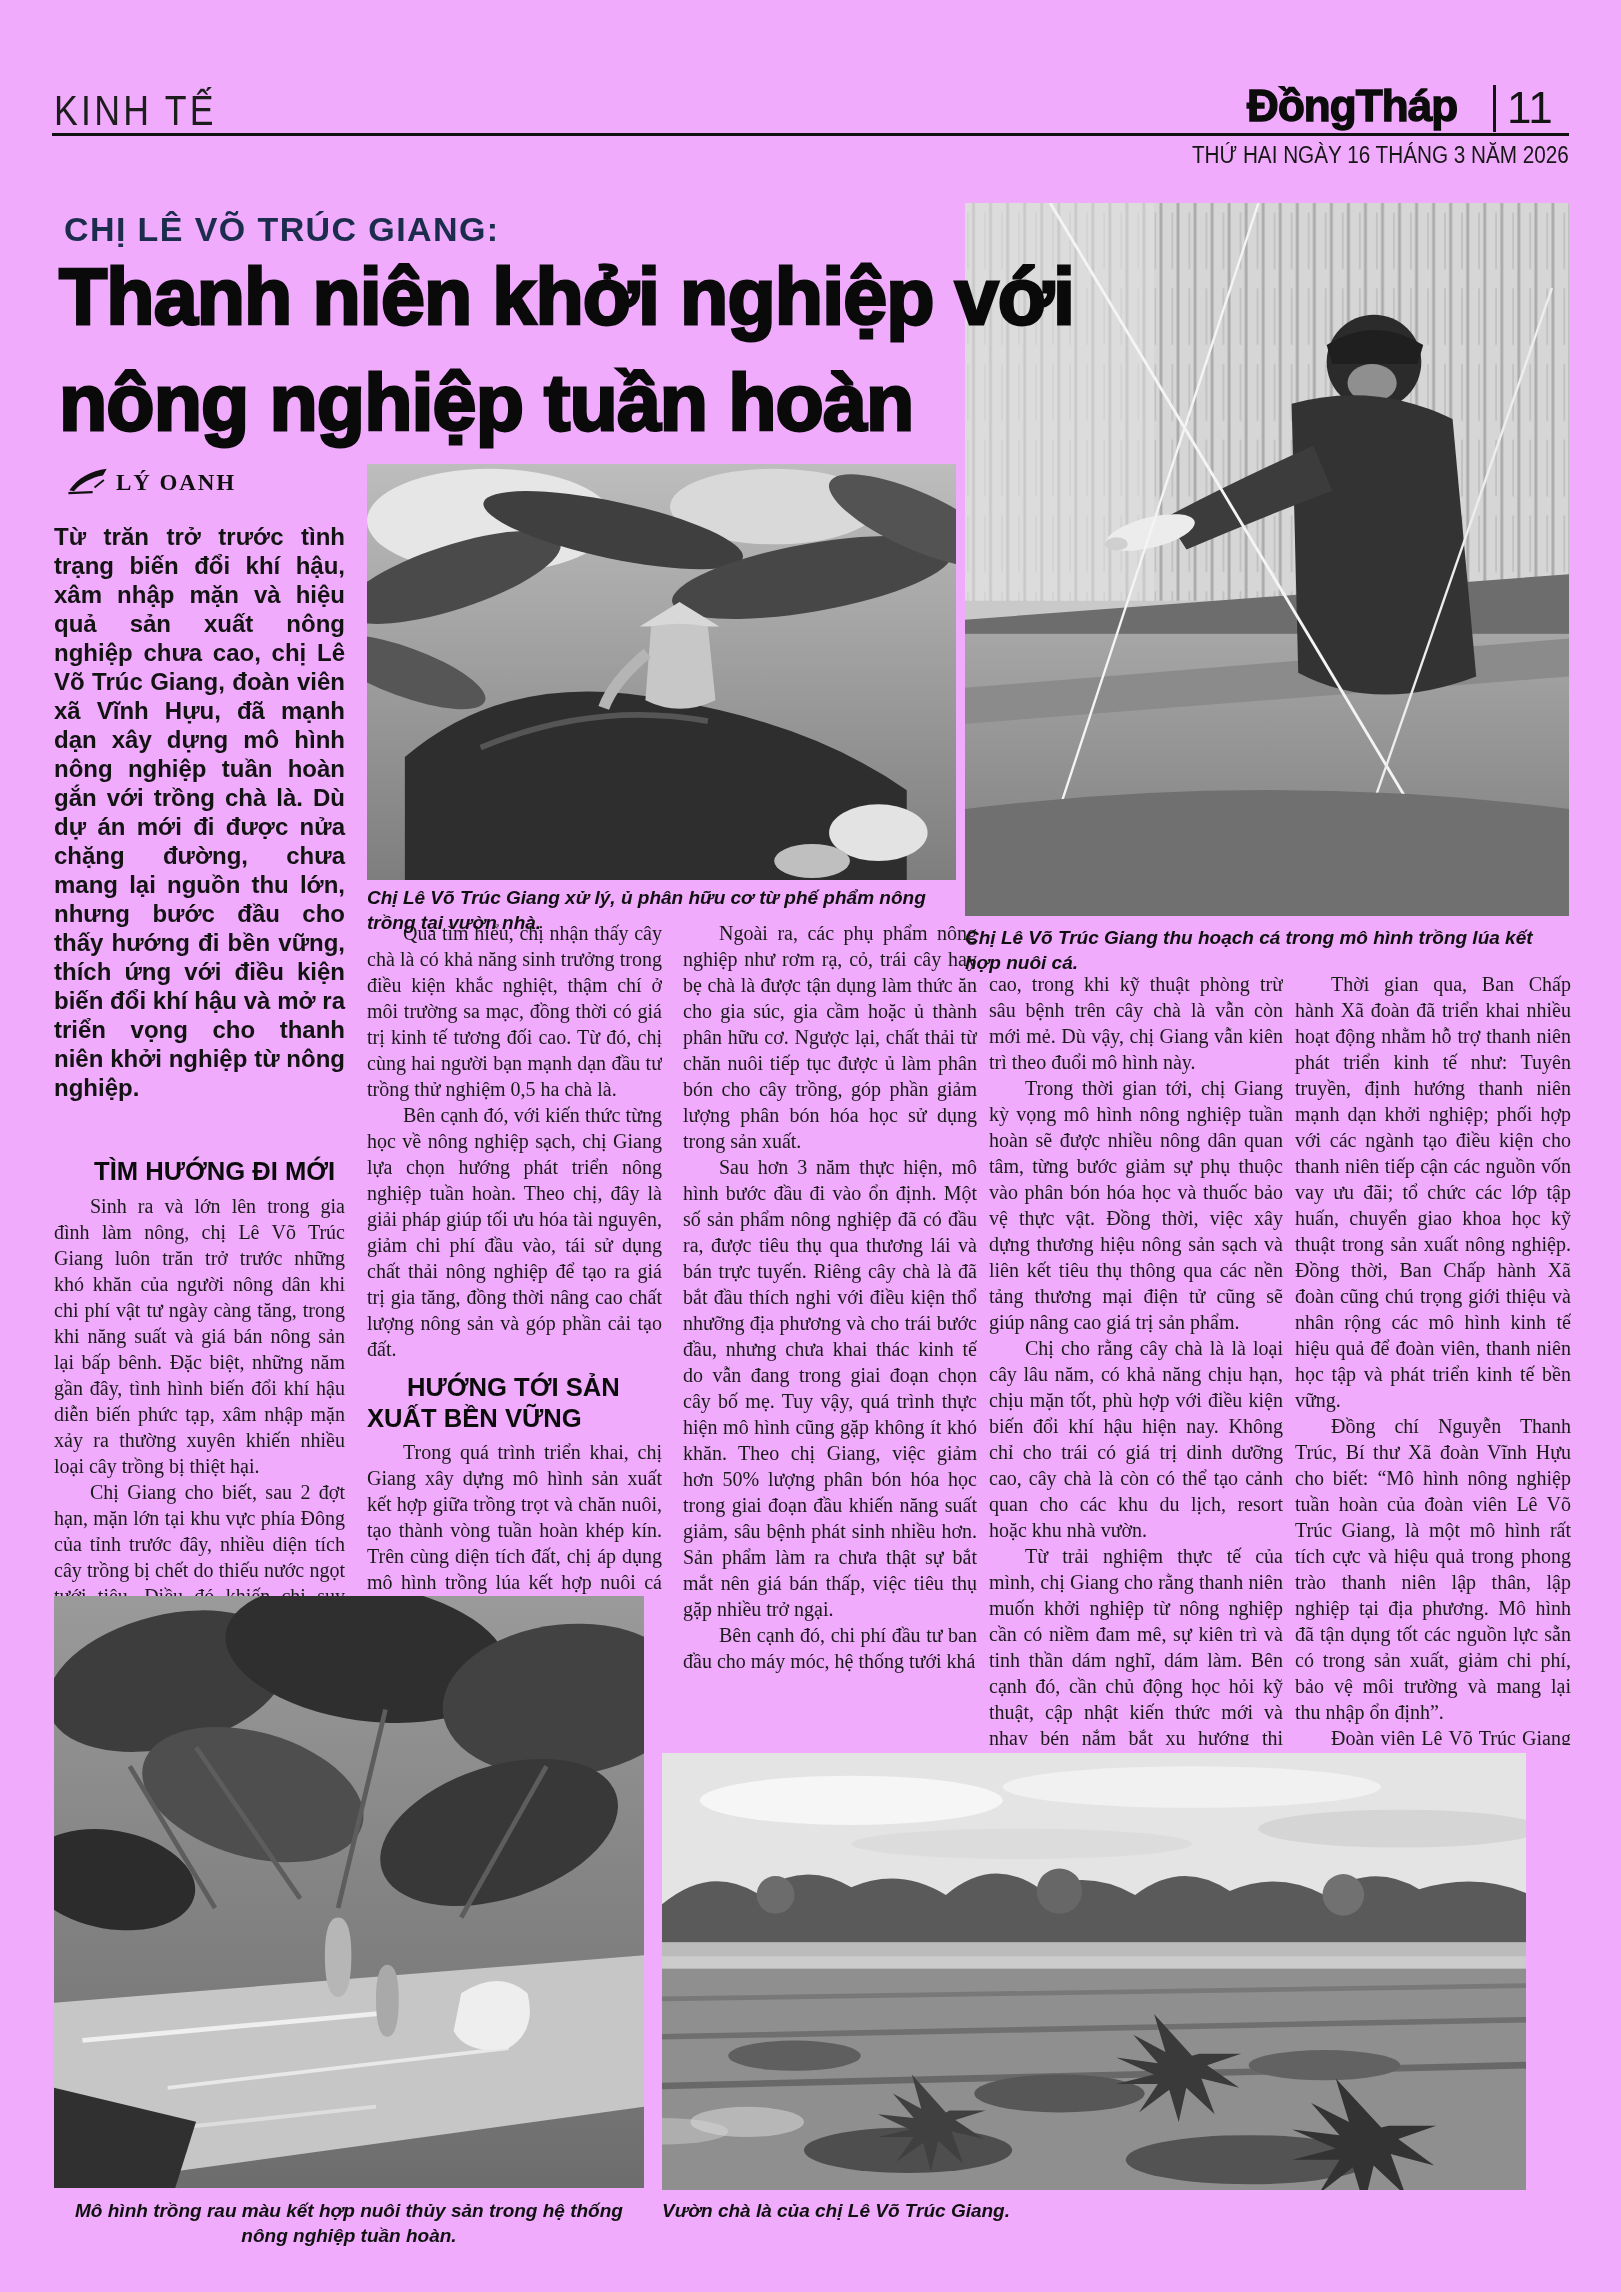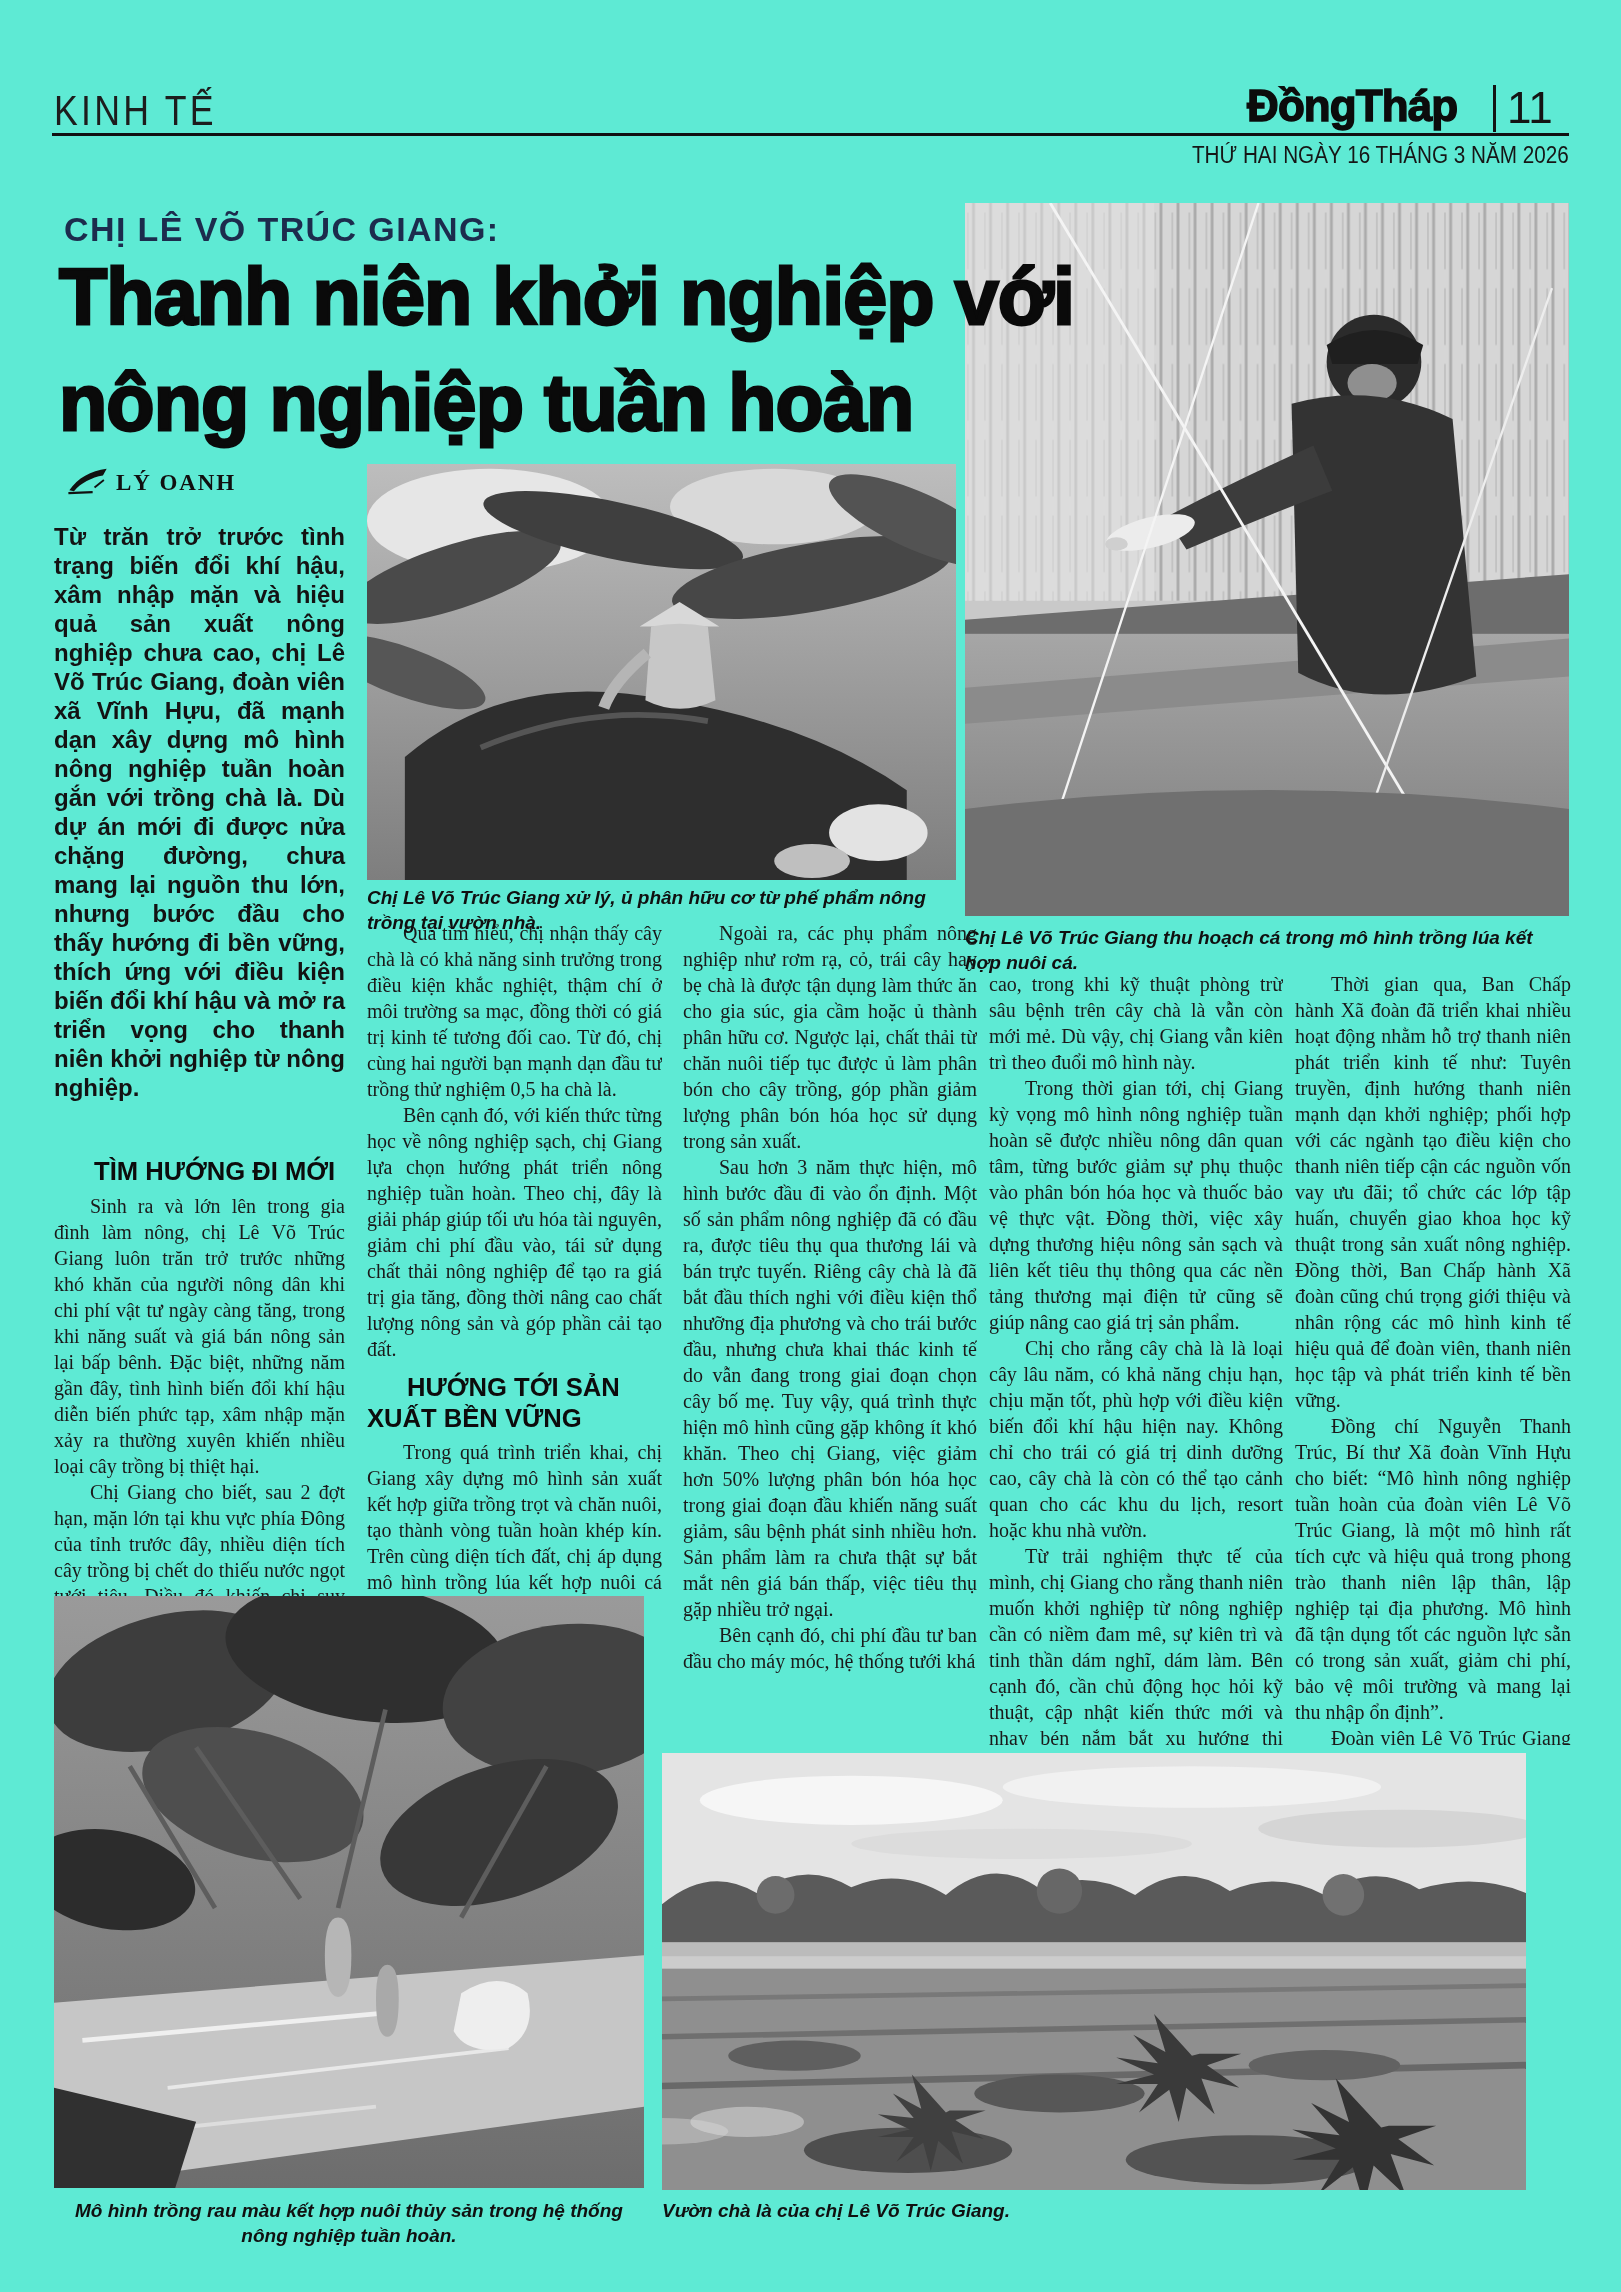--- a/index.html
+++ b/index.html
@@ -1,16 +1,16 @@
 <!DOCTYPE html>
 <html style="font-size:15px"><head>
 <meta charset="utf-8">
 <style>
   html,body{margin:0;padding:0;background:#e9e9e9;}
-  .page{position:relative;width:1621px;height:2292px;background:#5eead4;margin:0 auto;
+  .page{position:relative;width:1621px;height:2292px;background:#f0abfc;margin:0 auto;
         font-family:"Liberation Serif",serif;color:#1a1a1a;overflow:hidden;}
   .abs{position:absolute;}
 
   
   .section-label{left:54px;top:87px;font-family:"Liberation Sans",sans-serif;font-size:42px;
     letter-spacing:3.8px;color:#1d1d1d;transform:scaleX(0.85);transform-origin:left top;white-space:nowrap;}
   .masthead{left:1247px;top:81px;font-family:"Liberation Sans",sans-serif;font-weight:700;
     font-size:44px;letter-spacing:-0.9px;color:#0c0c0c;-webkit-text-stroke:1.4px #0c0c0c;white-space:nowrap;}
   .pageno-bar{left:1493px;top:85px;width:2.8px;height:47px;background:#141414;}
   .pageno{left:1507px;top:83px;font-family:"Liberation Sans",sans-serif;font-size:44px;color:#141414;}

